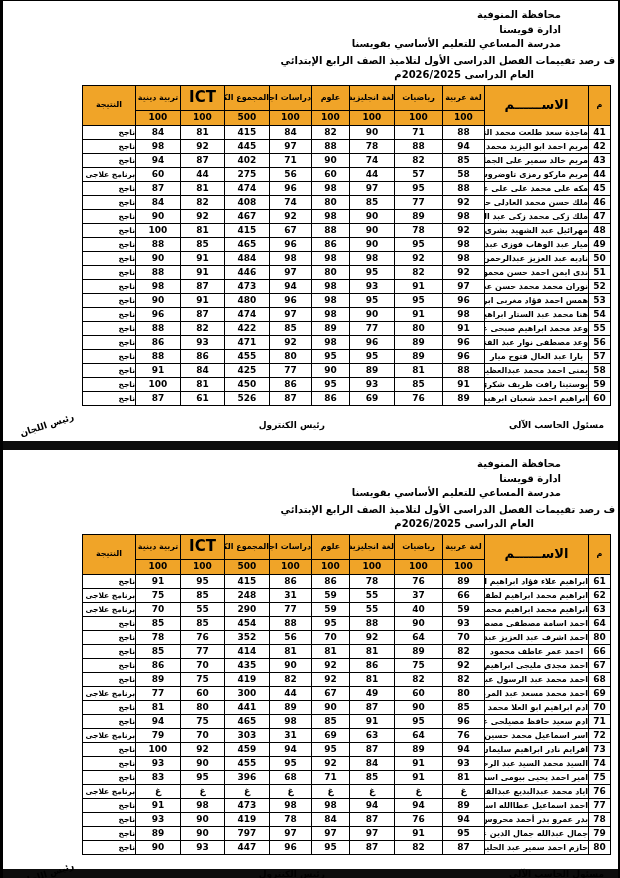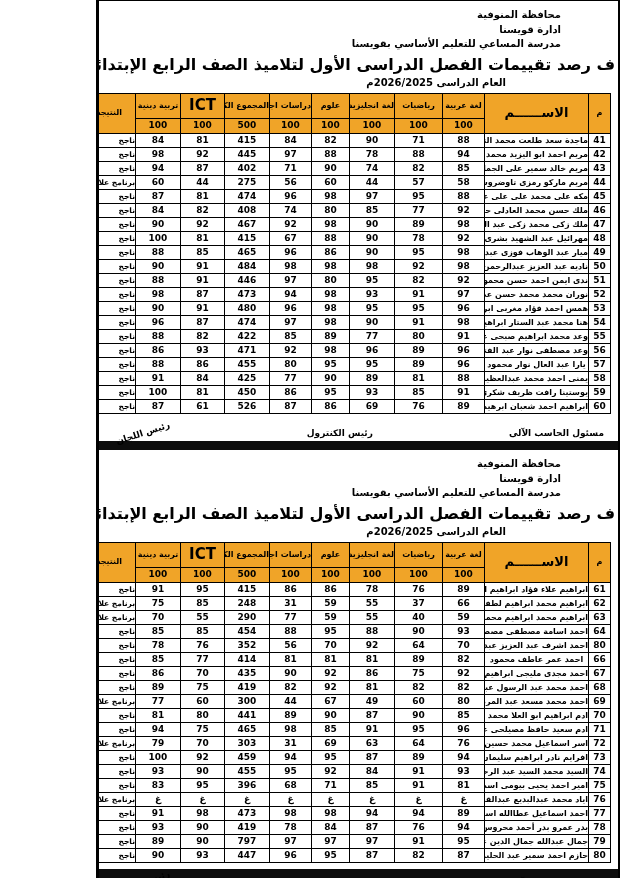--- a/index.html
+++ b/index.html
@@ -1,32 +1,32 @@
 <!DOCTYPE html>
 <html lang="ar" dir="rtl"><head>
 <meta charset="utf-8">
 <style>
   html,body{margin:0;padding:0;background:#ffffff;}
   #sheet{
-    width:524px;height:878px;box-sizing:border-box;position:relative;
+    width:620px;height:878px;box-sizing:border-box;position:relative;
     background:#ffffff;
     border-left:3px solid #000;border-right:2px solid #000;border-top:1px solid #000;
     font-family:"DejaVu Sans",sans-serif;color:#000;overflow:hidden;
   }
   .page{position:relative;box-sizing:border-box;}
   .page1{height:440px;}
   .page2{height:419px;}
   .divider{height:9px;background:#0d0d0d;width:100%;}
   .divider.bottom{height:10px;}
 
   .org{padding-top:7px;text-align:right;padding-left:0;padding-right:57px;
        font-size:10px;font-weight:bold;line-height:14.5px;}
   .report-title{margin-top:3px;padding-right:3px;text-align:right;
-       font-size:16px;font-weight:bold;white-space:nowrap;}
-  .year{margin-top:3px;padding-right:112px;text-align:right;
+       font-size:10px;font-weight:bold;white-space:nowrap;}
+  .year{margin-top:3px;padding-right:84px;text-align:right;
        font-size:10px;font-weight:bold;}
 
   table.grades{
     border-collapse:collapse;table-layout:fixed;width:528px;
     margin:5px 7px 0 auto; 
     direction:rtl;
   }
   table.grades th,table.grades td{
     border:1px solid #000;text-align:center;vertical-align:middle;
     padding:0;overflow:hidden;white-space:nowrap;
@@ -312,21 +312,21 @@
             <td data-name="cell-english">96</td>
             <td data-name="cell-science">98</td>
             <td data-name="cell-social">92</td>
             <td data-name="cell-total">471</td>
             <td data-name="cell-ict">93</td>
             <td data-name="cell-religion">86</td>
             <td data-name="cell-result">ناجح</td>
           </tr>
           <tr data-name="table-row">
             <td data-name="cell-no">57</td>
-            <td data-name="cell-name">يارا عبد العال نوار محمود</td>
+            <td data-name="cell-name">يارا عبد العال فتوح ميار</td>
             <td data-name="cell-arabic">96</td>
             <td data-name="cell-math">89</td>
             <td data-name="cell-english">95</td>
             <td data-name="cell-science">95</td>
             <td data-name="cell-social">80</td>
             <td data-name="cell-total">455</td>
             <td data-name="cell-ict">86</td>
             <td data-name="cell-religion">88</td>
             <td data-name="cell-result">ناجح</td>
           </tr>

